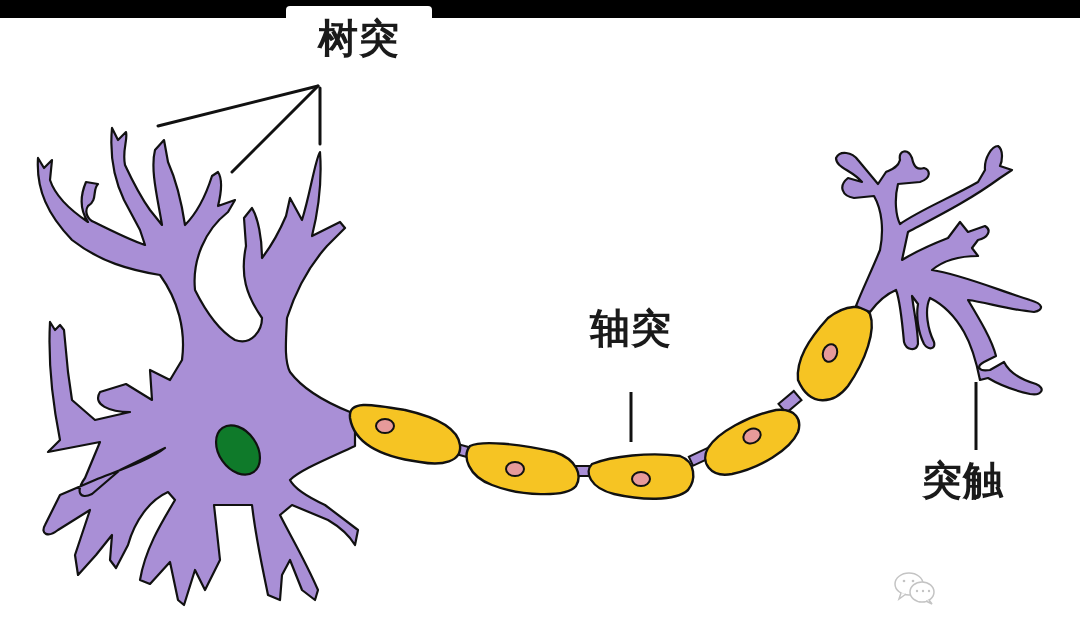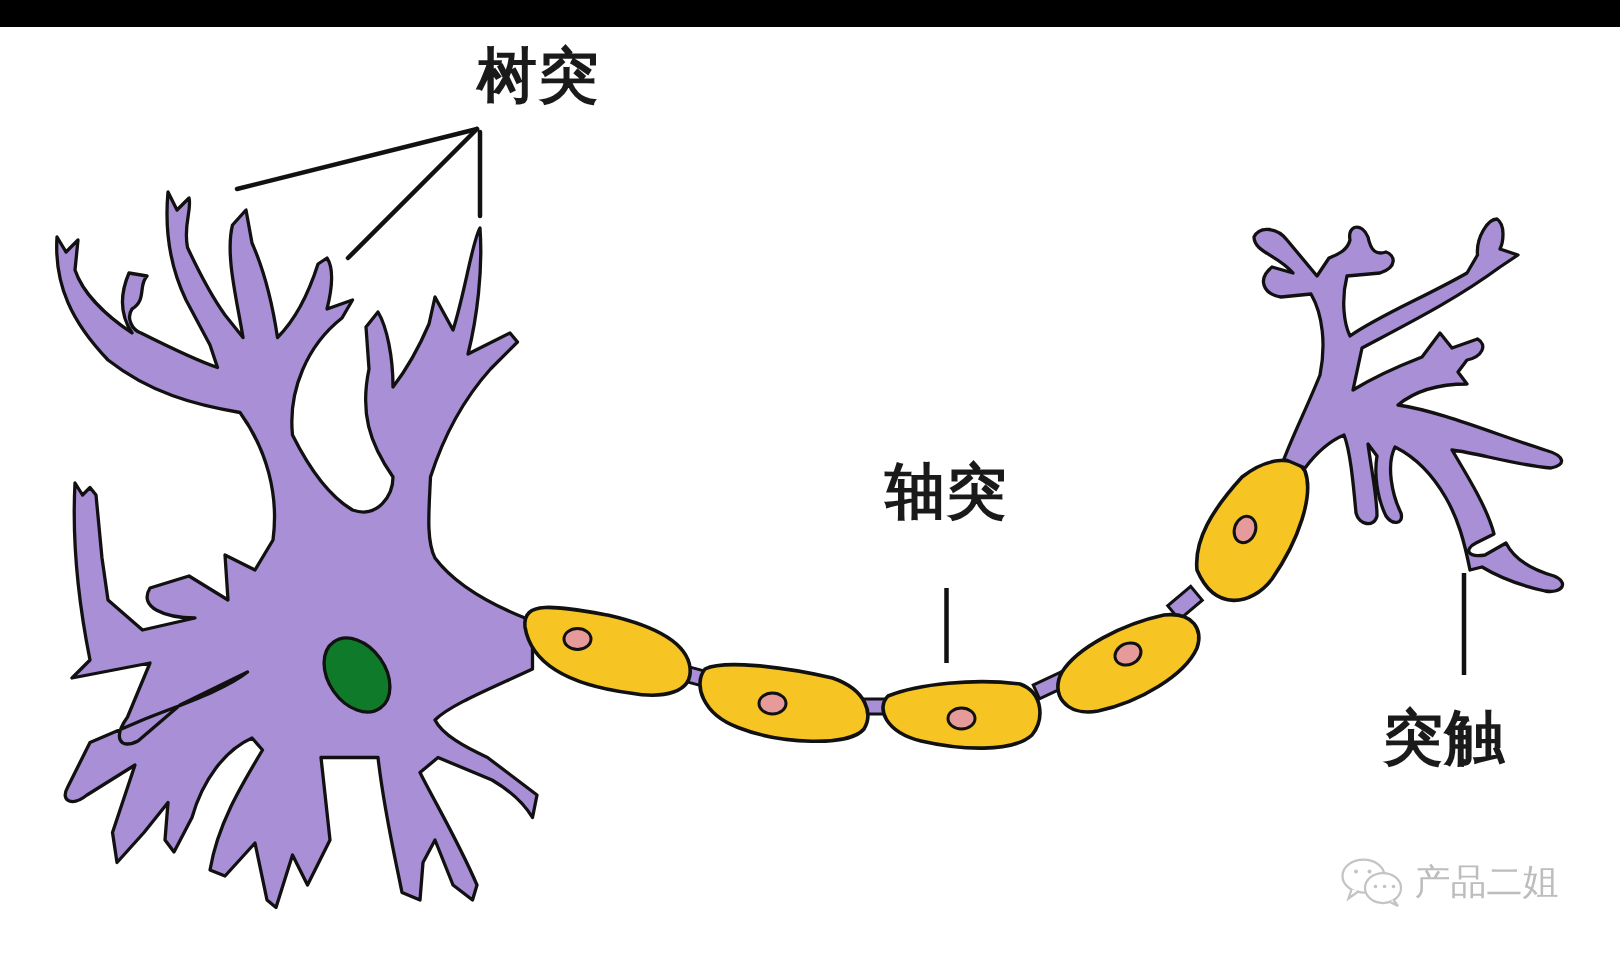--- a/index.html
+++ b/index.html
@@ -5,21 +5,21 @@
   html, body { margin: 0; padding: 0; }
   body {
     width: 1080px; height: 635px; overflow: hidden;
     background: #ffffff; position: relative;
     font-family: "DejaVu Sans", sans-serif;
   }
   .top-band { position: absolute; left: 0; top: 0; width: 1080px; height: 18px; background: #000; }
   .title-box {
     position: absolute; left: 286px; top: 6px; width: 146px; height: 64px;
     background: #fff; border-radius: 4px;
-    display: flex; align-items: center; justify-content: center; margin-top: 13px;
+    display: flex; align-items: center; justify-content: center;
   }
   .label {
     position: absolute; font-weight: bold; color: #1a1a1a;
     font-size: 40px; letter-spacing: 1px; line-height: 1;
   }
   .title-box .label { position: static; }
   svg.diagram { position: absolute; left: 0; top: 0; }
   .watermark {
     position: absolute; left: 893px; top: 570px;
     display: flex; align-items: center; gap: 6px;
@@ -166,32 +166,31 @@
 
   <line x1="631" y1="392" x2="631" y2="442" stroke="#111" stroke-width="3"></line>
   <line x1="976" y1="382" x2="976" y2="450" stroke="#111" stroke-width="3"></line>
 </svg>
 
 <div class="title-box">
   <span class="label">树突</span>
 </div>
 
 <span class="label" style="left:590px; top:308px;">轴突</span>
-<span class="label" style="left:922px; top:472px;">突触</span>
+<span class="label" style="left:922px; top:460px;">突触</span>
 
 <div class="watermark">
   <svg class="wm-icon" viewBox="0 0 44 36">
     <g fill="#fff" stroke="#c4c4c4" stroke-width="1.5">
       <ellipse cx="16" cy="14" rx="14" ry="11"></ellipse>
       <path d="M8 23 L6 29 L13 24"></path>
       <ellipse cx="29" cy="22" rx="12" ry="10"></ellipse>
       <path d="M36 30 L39 34 L33 31"></path>
     </g>
     <g fill="#c4c4c4">
       <circle cx="11" cy="11" r="1.3"></circle>
         <circle cx="20" cy="11" r="1.3"></circle>
       <circle cx="24" cy="21" r="1.2"></circle>
         <circle cx="30" cy="21" r="1.2"></circle>
         <circle cx="36" cy="21" r="1.2"></circle>
     </g>
   </svg>
-  <span>产品二姐</span>
 </div>
 
 </body></html>

